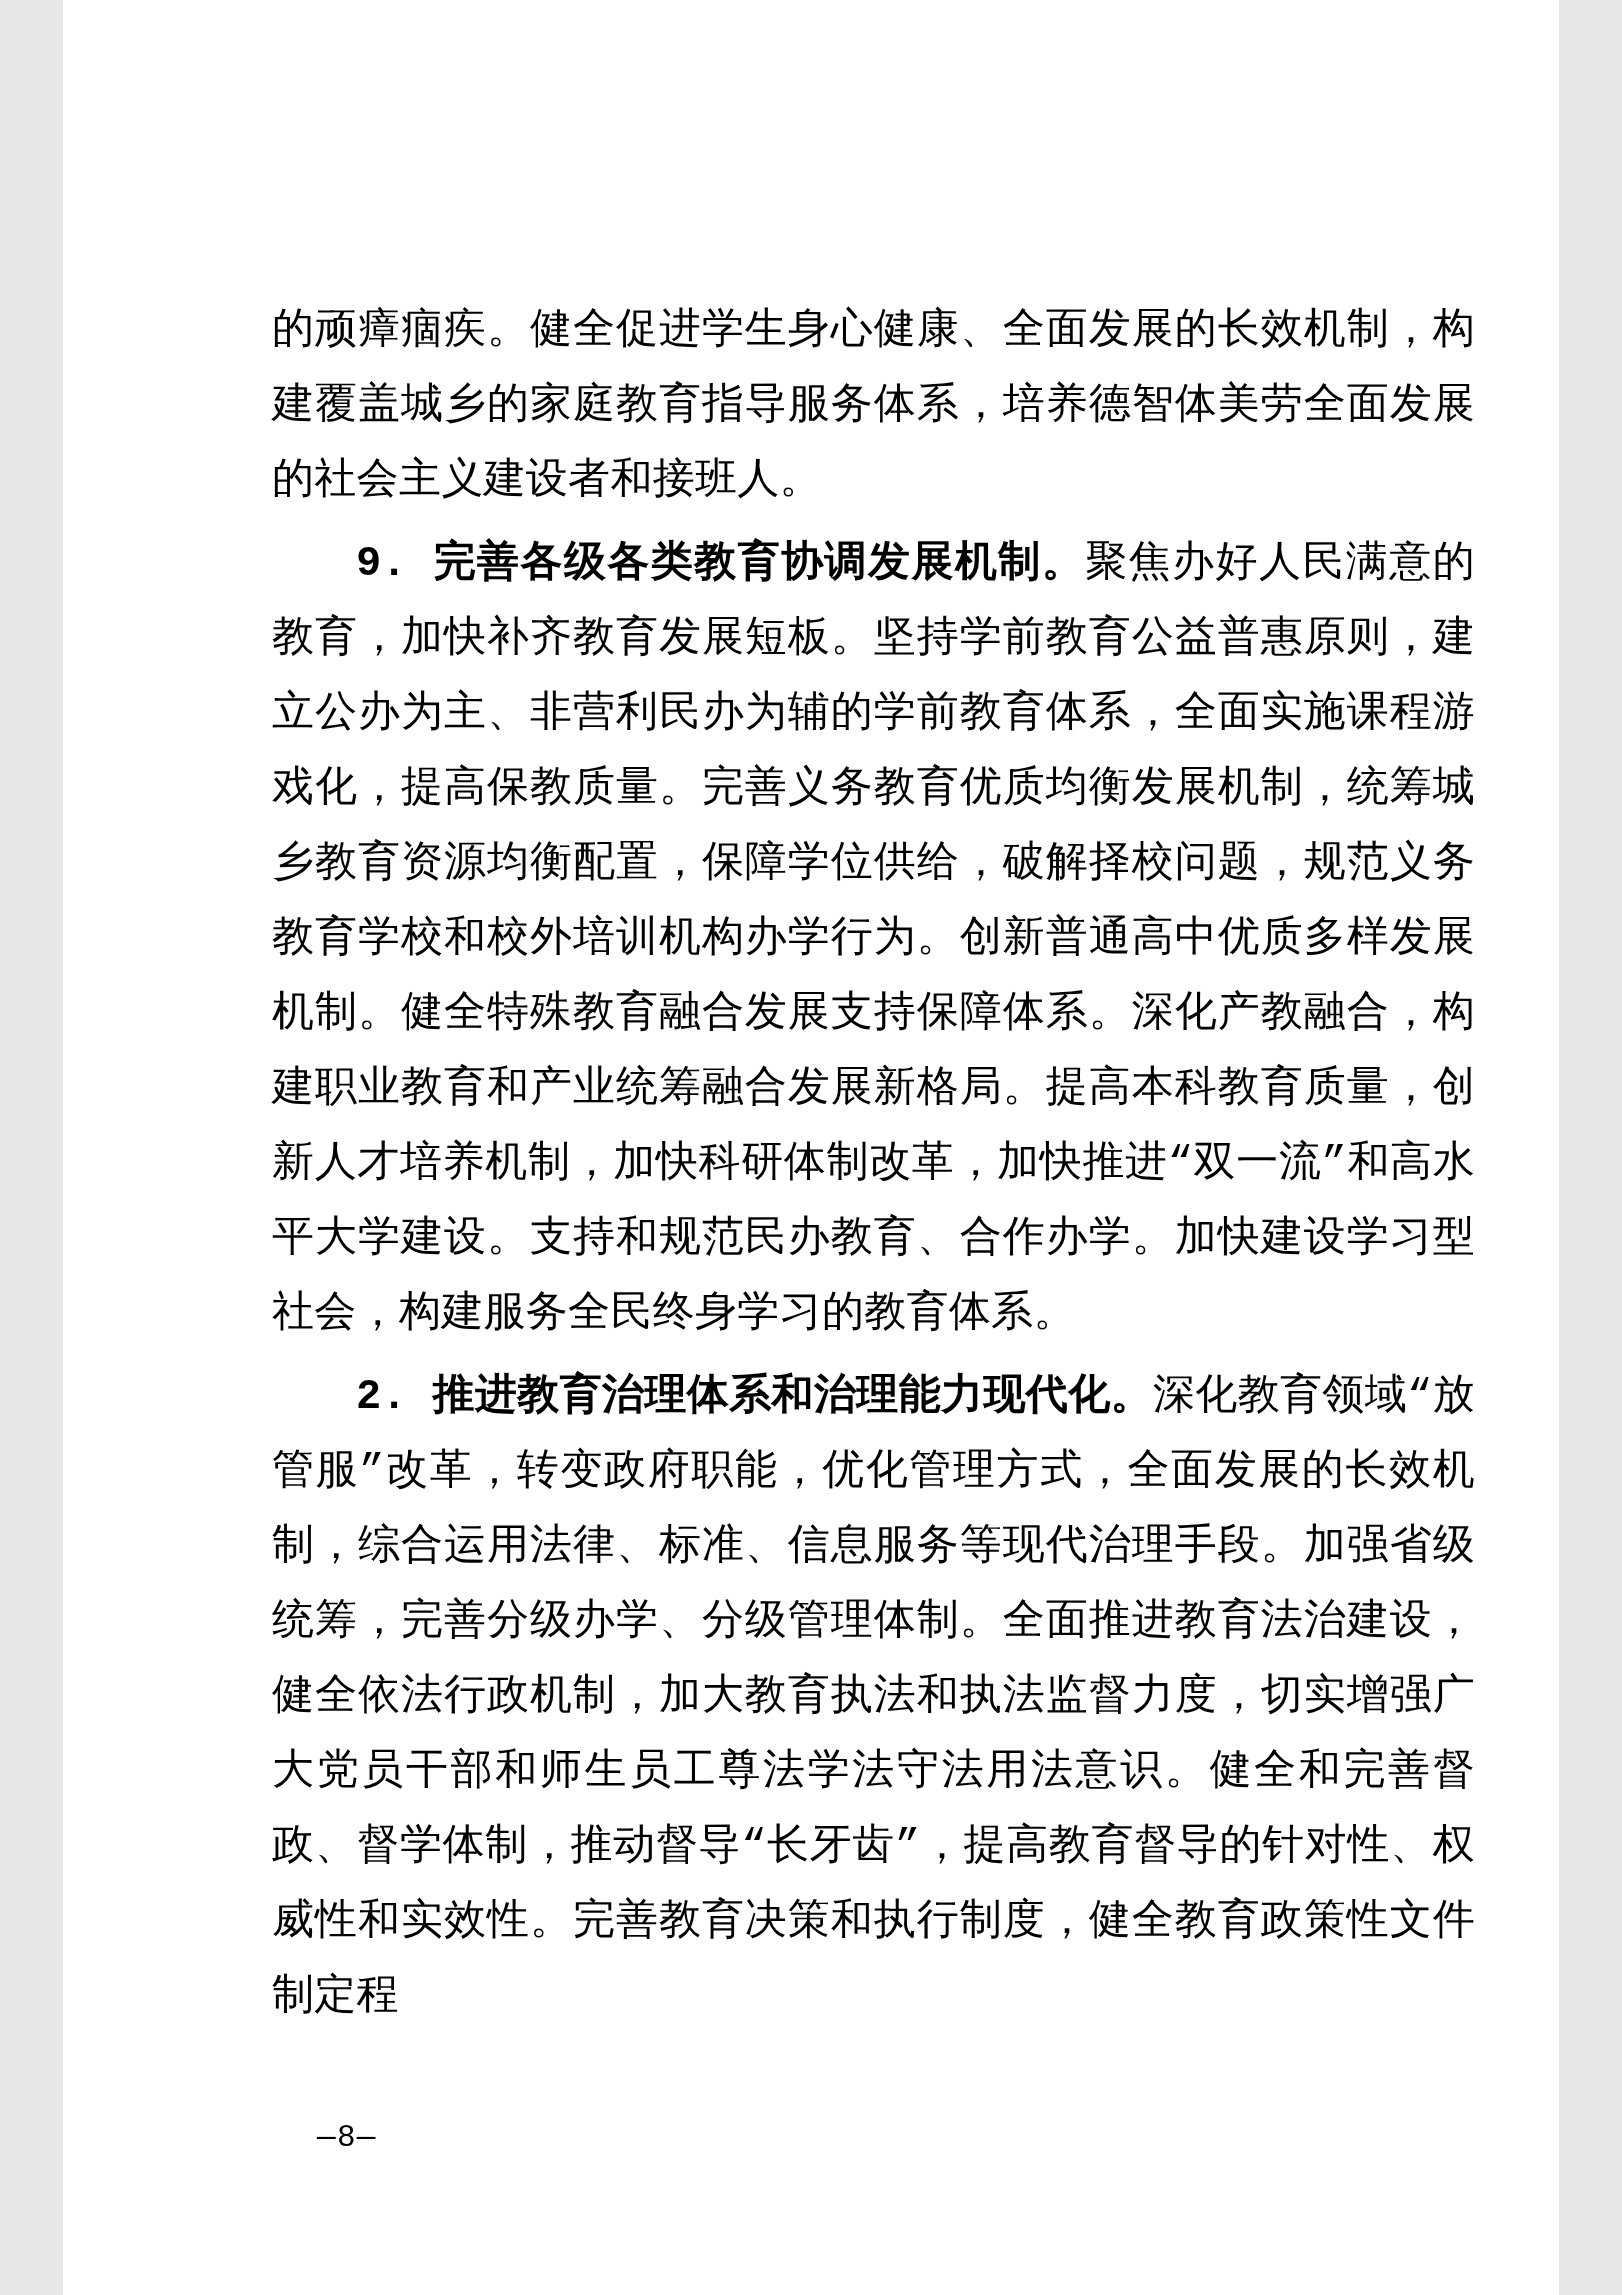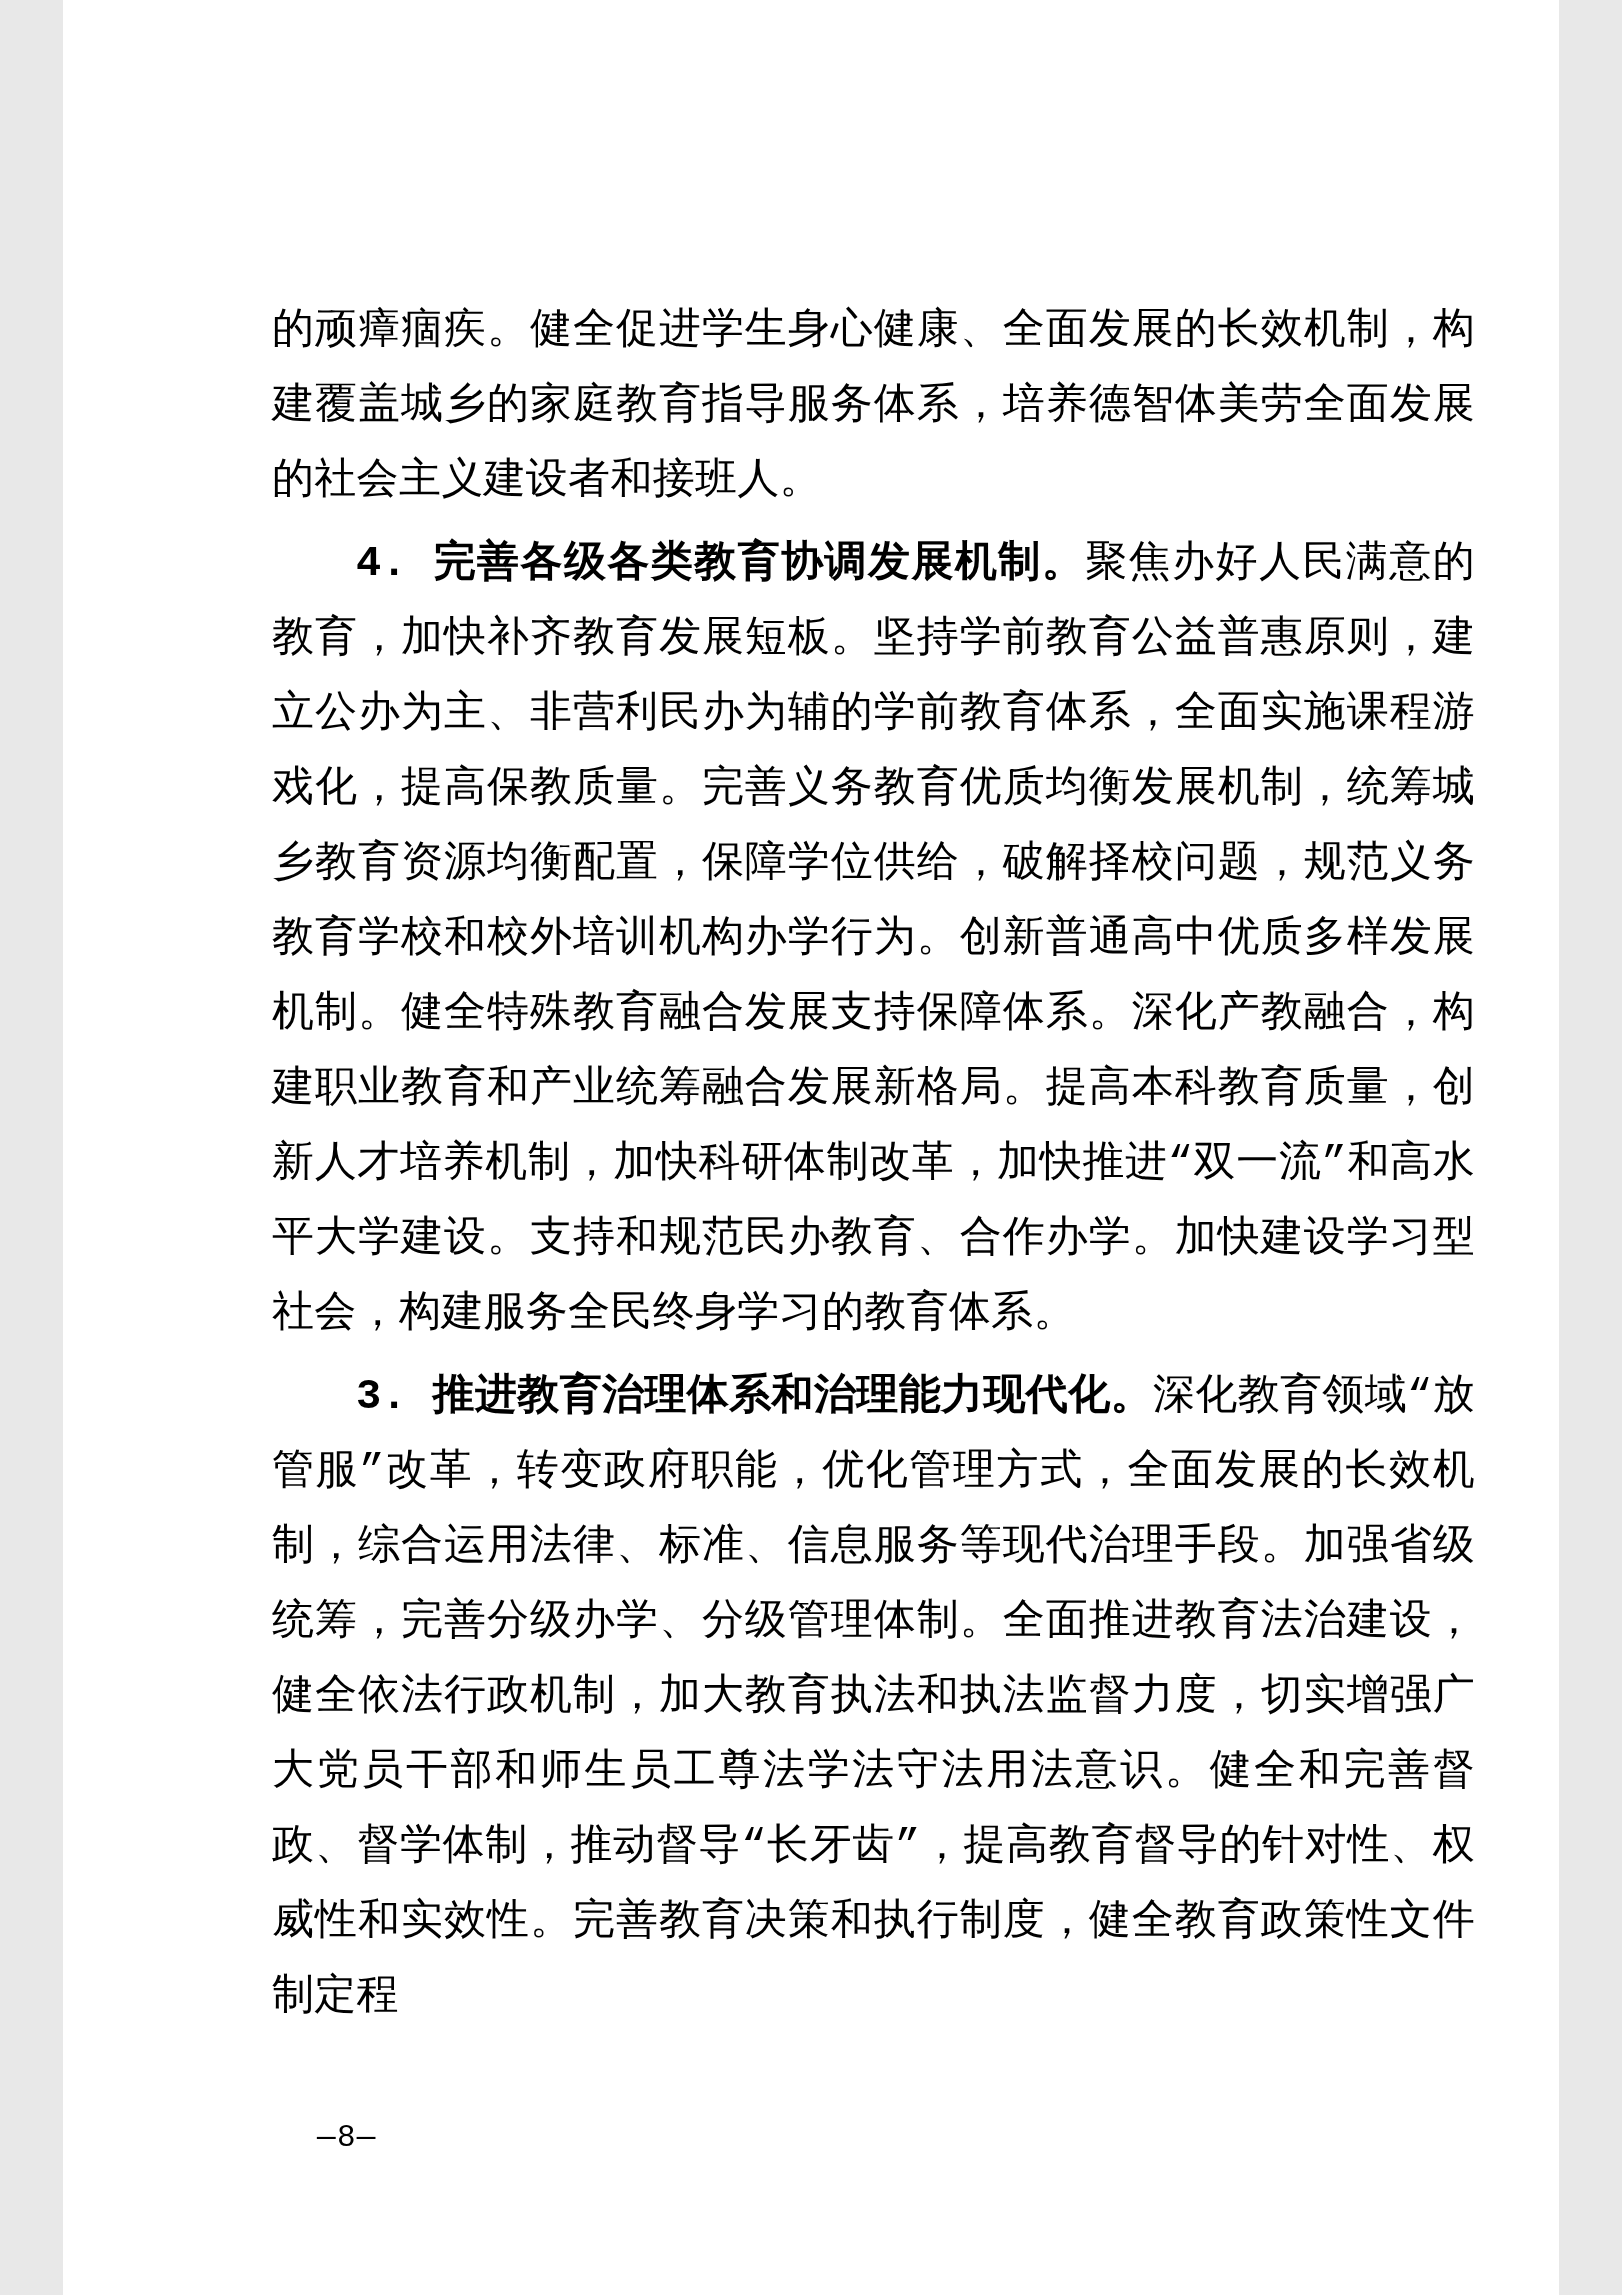--- a/index.html
+++ b/index.html
@@ -51,22 +51,22 @@
 </style>
 </head>
 <body>
 
 <div class="page">
 
   <div class="content">
 
     <p class="para"><span>的顽瘴痼疾。健全促进学生身心健康、全面发展的长效机制，构建覆盖城乡的家庭教育指导服务体系，培养德智体美劳全面发展的社会主义建设者和接班人。</span></p>
 
-    <p class="para indent"><span class="lead">4. 完善各级各类教育协调发展机制。</span><span>聚焦办好人民满意的教育，加快补齐教育发展短板。坚持学前教育公益普惠原则，建立公办为主、非营利民办为辅的学前教育体系，全面实施课程游戏化，提高保教质量。完善义务教育优质均衡发展机制，统筹城乡教育资源均衡配置，保障学位供给，破解择校问题，规范义务教育学校和校外培训机构办学行为。创新普通高中优质多样发展机制。健全特殊教育融合发展支持保障体系。深化产教融合，构建职业教育和产业统筹融合发展新格局。提高本科教育质量，创新人才培养机制，加快科研体制改革，加快推进“双一流”和高水平大学建设。支持和规范民办教育、合作办学。加快建设学习型社会，构建服务全民终身学习的教育体系。</span></p>
+    <p class="para indent"><span class="lead">9. 完善各级各类教育协调发展机制。</span><span>聚焦办好人民满意的教育，加快补齐教育发展短板。坚持学前教育公益普惠原则，建立公办为主、非营利民办为辅的学前教育体系，全面实施课程游戏化，提高保教质量。完善义务教育优质均衡发展机制，统筹城乡教育资源均衡配置，保障学位供给，破解择校问题，规范义务教育学校和校外培训机构办学行为。创新普通高中优质多样发展机制。健全特殊教育融合发展支持保障体系。深化产教融合，构建职业教育和产业统筹融合发展新格局。提高本科教育质量，创新人才培养机制，加快科研体制改革，加快推进“双一流”和高水平大学建设。支持和规范民办教育、合作办学。加快建设学习型社会，构建服务全民终身学习的教育体系。</span></p>
 
-    <p class="para indent"><span class="lead">3. 推进教育治理体系和治理能力现代化。</span><span>深化教育领域“放管服”改革，转变政府职能，优化管理方式，全面发展的长效机制，综合运用法律、标准、信息服务等现代治理手段。加强省级统筹，完善分级办学、分级管理体制。全面推进教育法治建设，健全依法行政机制，加大教育执法和执法监督力度，切实增强广大党员干部和师生员工尊法学法守法用法意识。健全和完善督政、督学体制，推动督导“长牙齿”，提高教育督导的针对性、权威性和实效性。完善教育决策和执行制度，健全教育政策性文件制定程</span></p>
+    <p class="para indent"><span class="lead">2. 推进教育治理体系和治理能力现代化。</span><span>深化教育领域“放管服”改革，转变政府职能，优化管理方式，全面发展的长效机制，综合运用法律、标准、信息服务等现代治理手段。加强省级统筹，完善分级办学、分级管理体制。全面推进教育法治建设，健全依法行政机制，加大教育执法和执法监督力度，切实增强广大党员干部和师生员工尊法学法守法用法意识。健全和完善督政、督学体制，推动督导“长牙齿”，提高教育督导的针对性、权威性和实效性。完善教育决策和执行制度，健全教育政策性文件制定程</span></p>
 
   </div>
 
   <div class="page-number">—8—</div>
 
 </div>
 
 
 </body></html>

